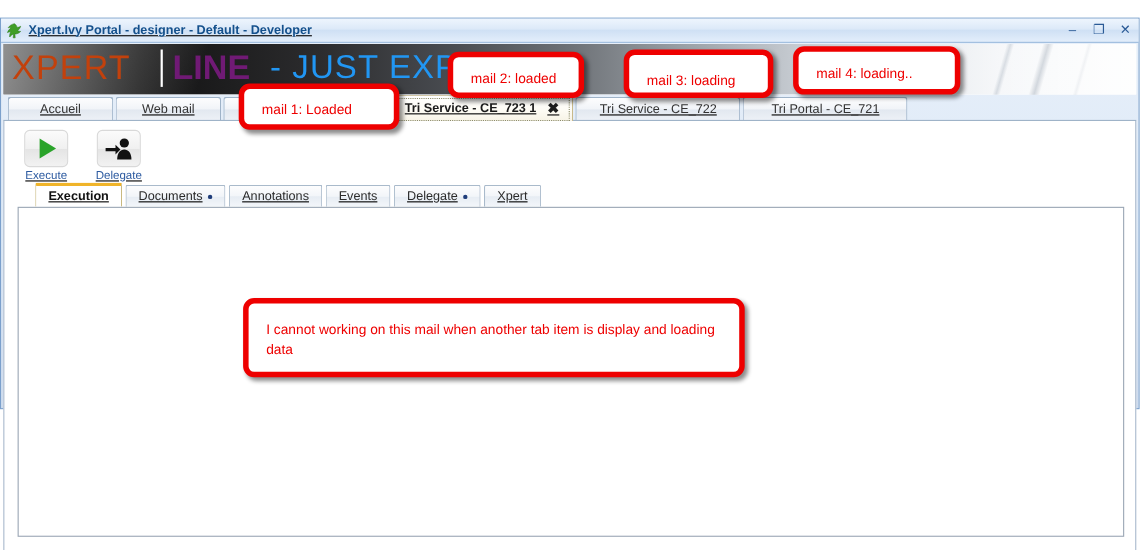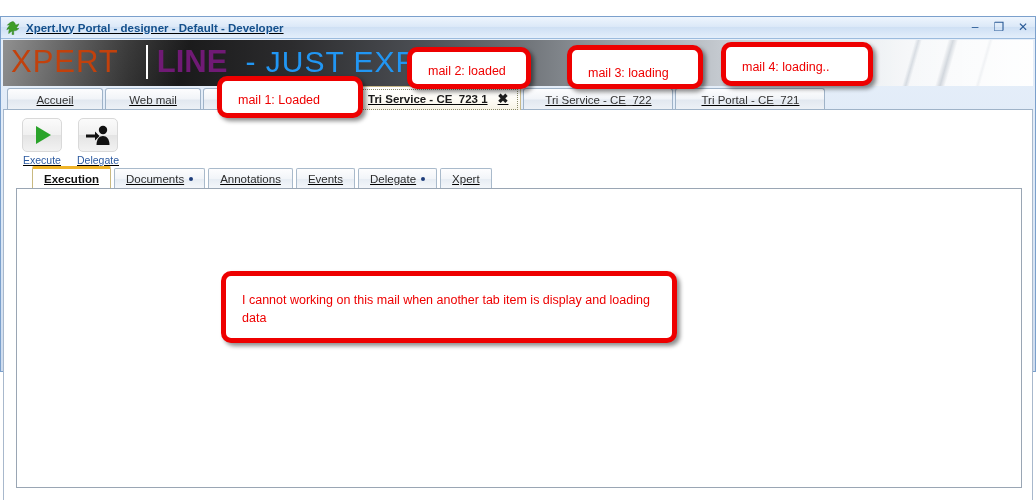--- a/index.html
+++ b/index.html
@@ -195,20 +195,21 @@
     background: #ffffff;
     border: 1px solid #a8b8cc;
     border-top: none;
     position: relative;
     overflow: hidden;
   }
 
   
   #toolbar {
     display: flex;
+    gap: 10px;
     padding: 8px 0 0 10px;
     height: 56px;
   }
   .tool-btn {
     width: 56px;
     display: flex;
     flex-direction: column;
     align-items: center;
     gap: 2px;
   }

